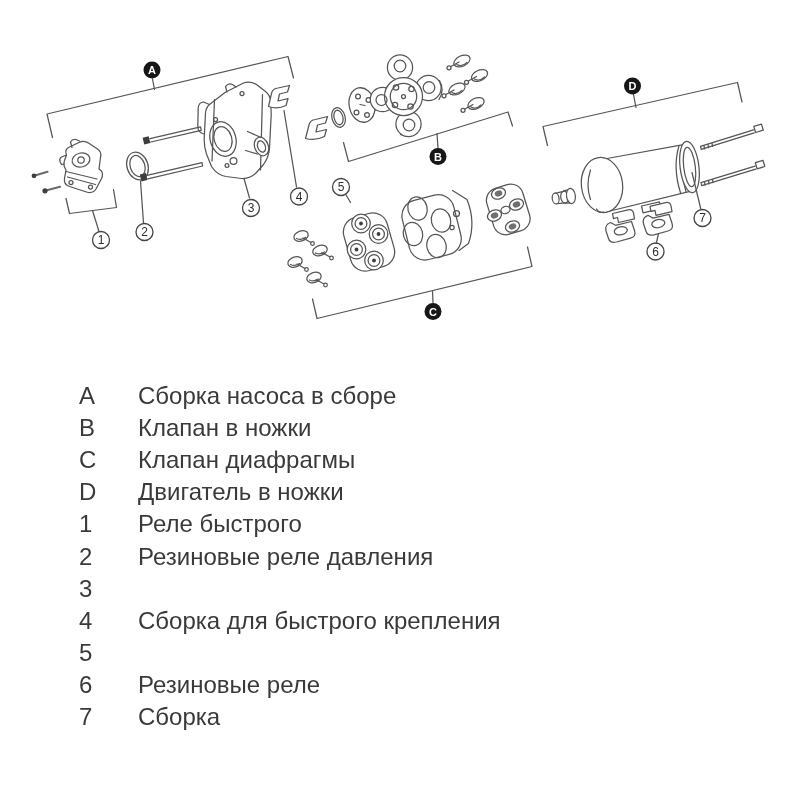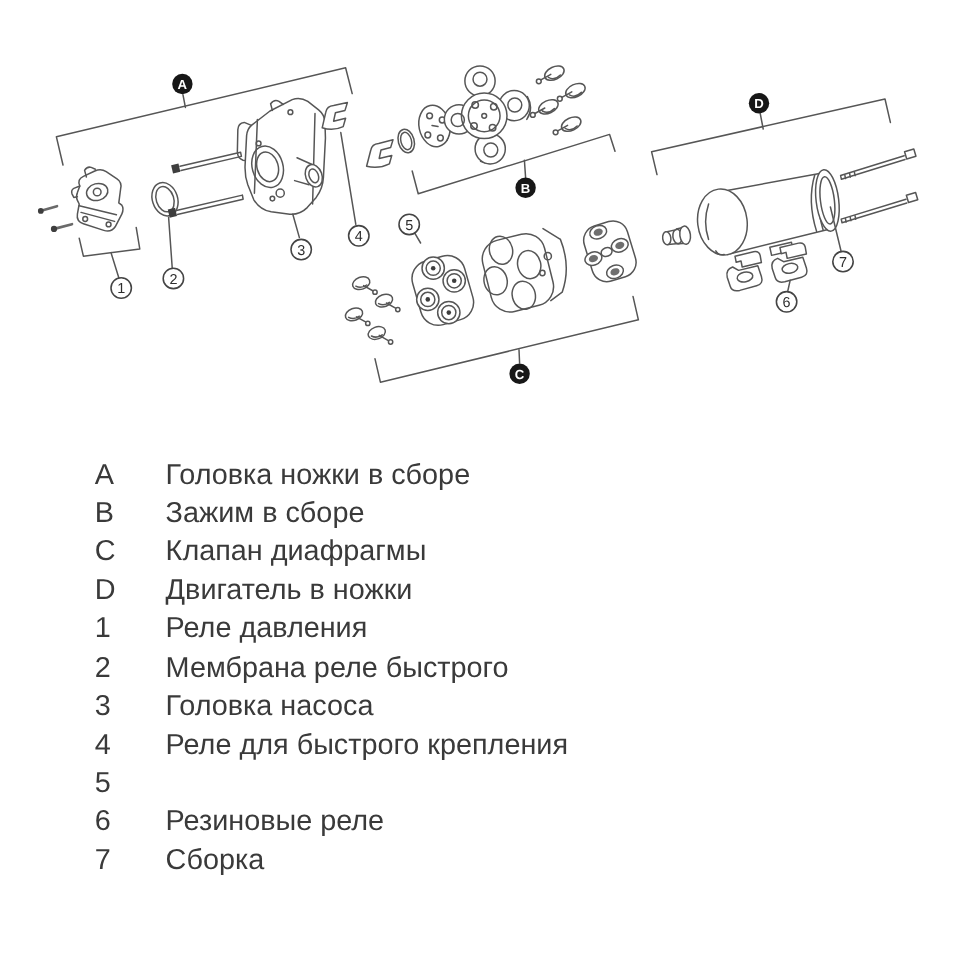--- a/index.html
+++ b/index.html
@@ -366,49 +366,48 @@
       <g>
         <circle class="badge-light-circle" cx="702.5" cy="218" r="8.5"></circle>
         <text class="badge-light-text" x="702.5" y="222.3">7</text>
       </g>
     </svg>
   </div>
 
   <div class="legend">
     <div class="legend-row">
         <span class="legend-key">A</span>
-        <span class="legend-text">Головка ножки в сборе</span>
+        <span class="legend-text">Сборка насоса в сборе</span>
       </div>
     <div class="legend-row">
         <span class="legend-key">B</span>
-        <span class="legend-text">Зажим в сборе</span>
+        <span class="legend-text">Клапан в ножки</span>
       </div>
     <div class="legend-row">
         <span class="legend-key">C</span>
         <span class="legend-text">Клапан диафрагмы</span>
       </div>
     <div class="legend-row">
         <span class="legend-key">D</span>
         <span class="legend-text">Двигатель в ножки</span>
       </div>
     <div class="legend-row">
         <span class="legend-key">1</span>
-        <span class="legend-text">Реле давления</span>
+        <span class="legend-text">Реле быстрого</span>
       </div>
     <div class="legend-row">
         <span class="legend-key">2</span>
-        <span class="legend-text">Мембрана реле быстрого</span>
+        <span class="legend-text">Резиновые реле давления</span>
       </div>
     <div class="legend-row">
         <span class="legend-key">3</span>
-        <span class="legend-text">Головка насоса</span>
       </div>
     <div class="legend-row">
         <span class="legend-key">4</span>
-        <span class="legend-text">Реле для быстрого крепления</span>
+        <span class="legend-text">Сборка для быстрого крепления</span>
       </div>
     <div class="legend-row">
         <span class="legend-key">5</span>
       </div>
     <div class="legend-row">
         <span class="legend-key">6</span>
         <span class="legend-text">Резиновые реле</span>
       </div>
     <div class="legend-row">
         <span class="legend-key">7</span>

